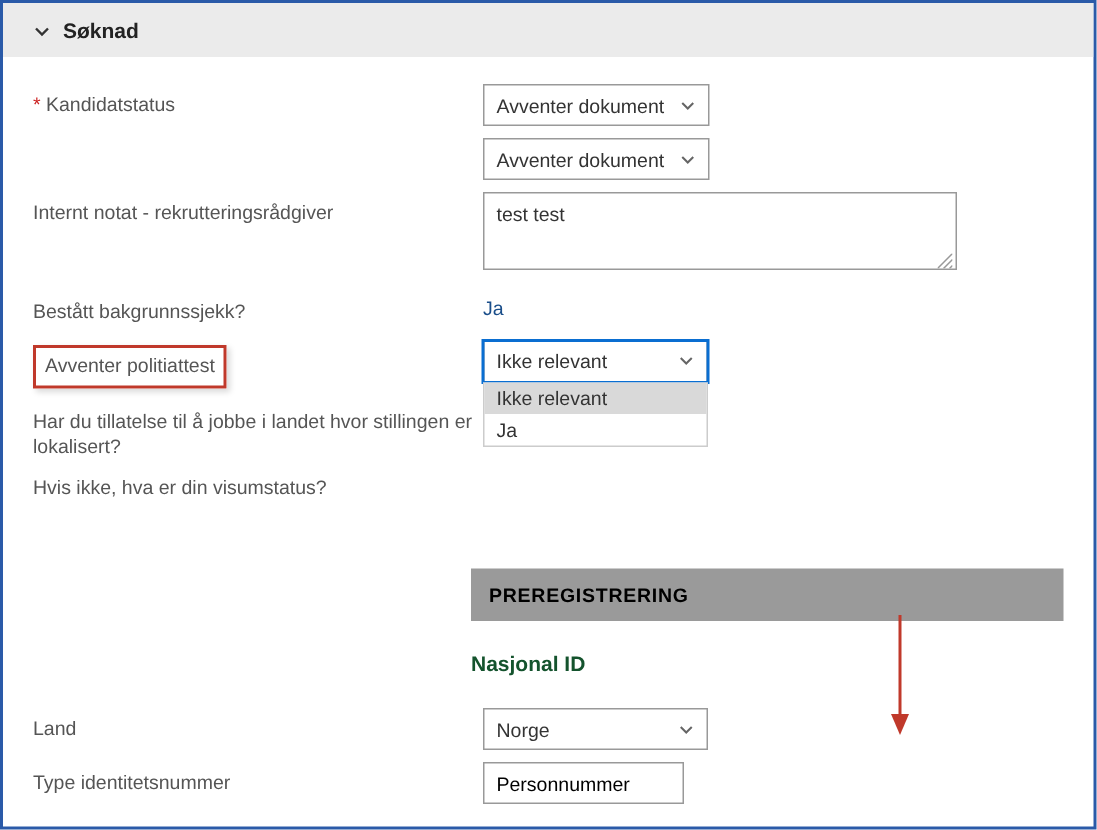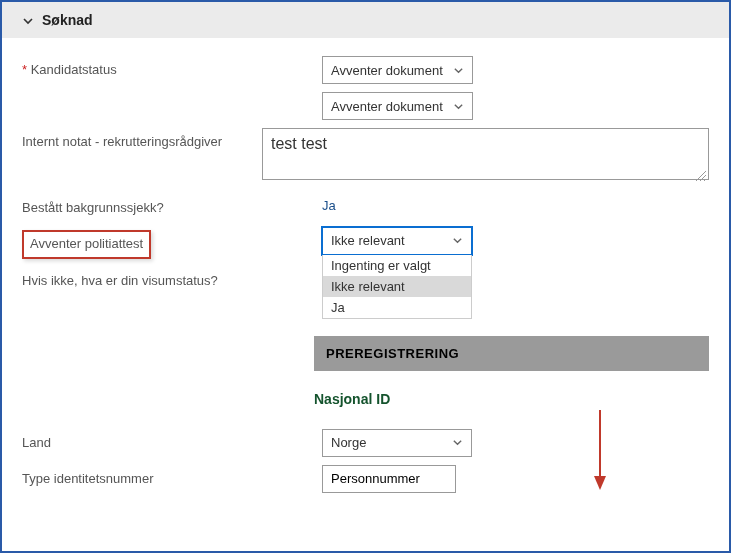--- a/index.html
+++ b/index.html
@@ -68,25 +68,25 @@
   }
   .select.focused {
     outline: 2px solid #0a6ed1;
     outline-offset: -1px;
   }
   .select .caret {
     margin-left: 10px;
   }
   .caret svg { display:block; }
   .textarea {
-    width: 447px;
+    width: 316px;
     height: 52px;
     border: 1px solid #999;
     padding: 6px 8px;
-    font-size: 16px;
+    font-size: 13px;
     resize: none;
     position: relative;
   }
   .textarea-resize {
     position: absolute;
     right: 2px;
     bottom: 2px;
     width: 10px;
     height: 10px;
   }
@@ -229,28 +229,31 @@
       <div class="dropdown-open">
         <div class="select focused" style="width:150px;">
           <span>Ikke relevant</span>
           <span class="caret">
             <svg width="11" height="11" viewBox="0 0 12 12">
                 <path d="M2 4 L6 8 L10 4" fill="none" stroke="#666" stroke-width="1.5"></path>
               </svg>
           </span>
         </div>
         <div class="dropdown-list">
-          <div>Ingenting er valgt</div>
           <div class="selected">Ikke relevant</div>
           <div>Ja</div>
         </div>
       </div>
     </div>
   </div>
 
+  <div class="row tight" style="margin-top:8px;">
+    <div class="label-col" style="width:300px;">Har du tillatelse til å jobbe i landet hvor stillingen er lokalisert?</div>
+    <div class="input-col"></div>
+  </div>
 
   <div class="row" style="margin-top:2px;">
     <div class="label-col">Hvis ikke, hva er din visumstatus?</div>
     <div class="input-col"></div>
   </div>
 
   <div class="row">
     <div class="label-col"></div>
     <div class="input-col">
       <div class="section-banner">PREREGISTRERING</div>

